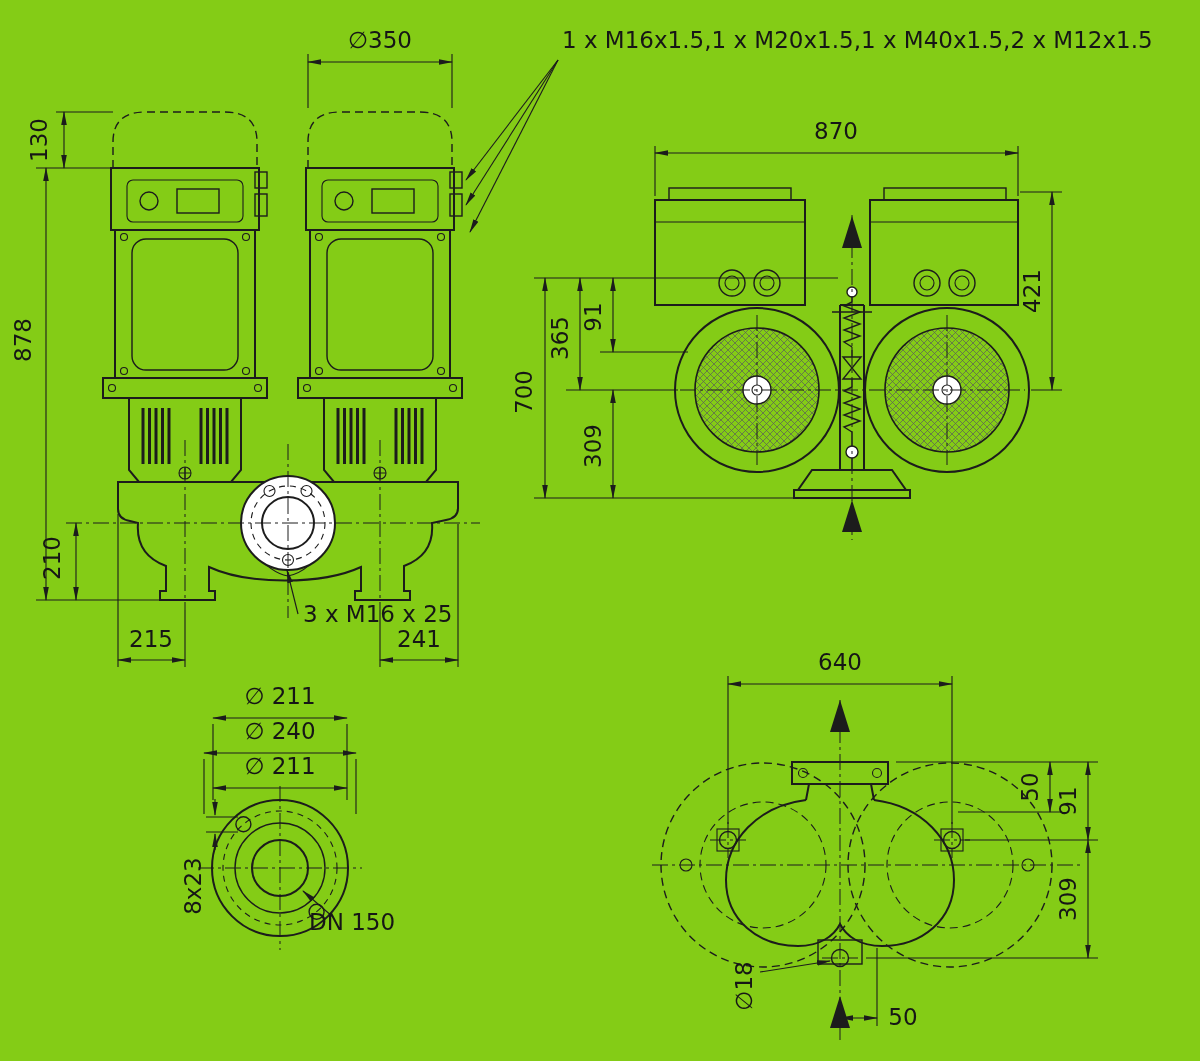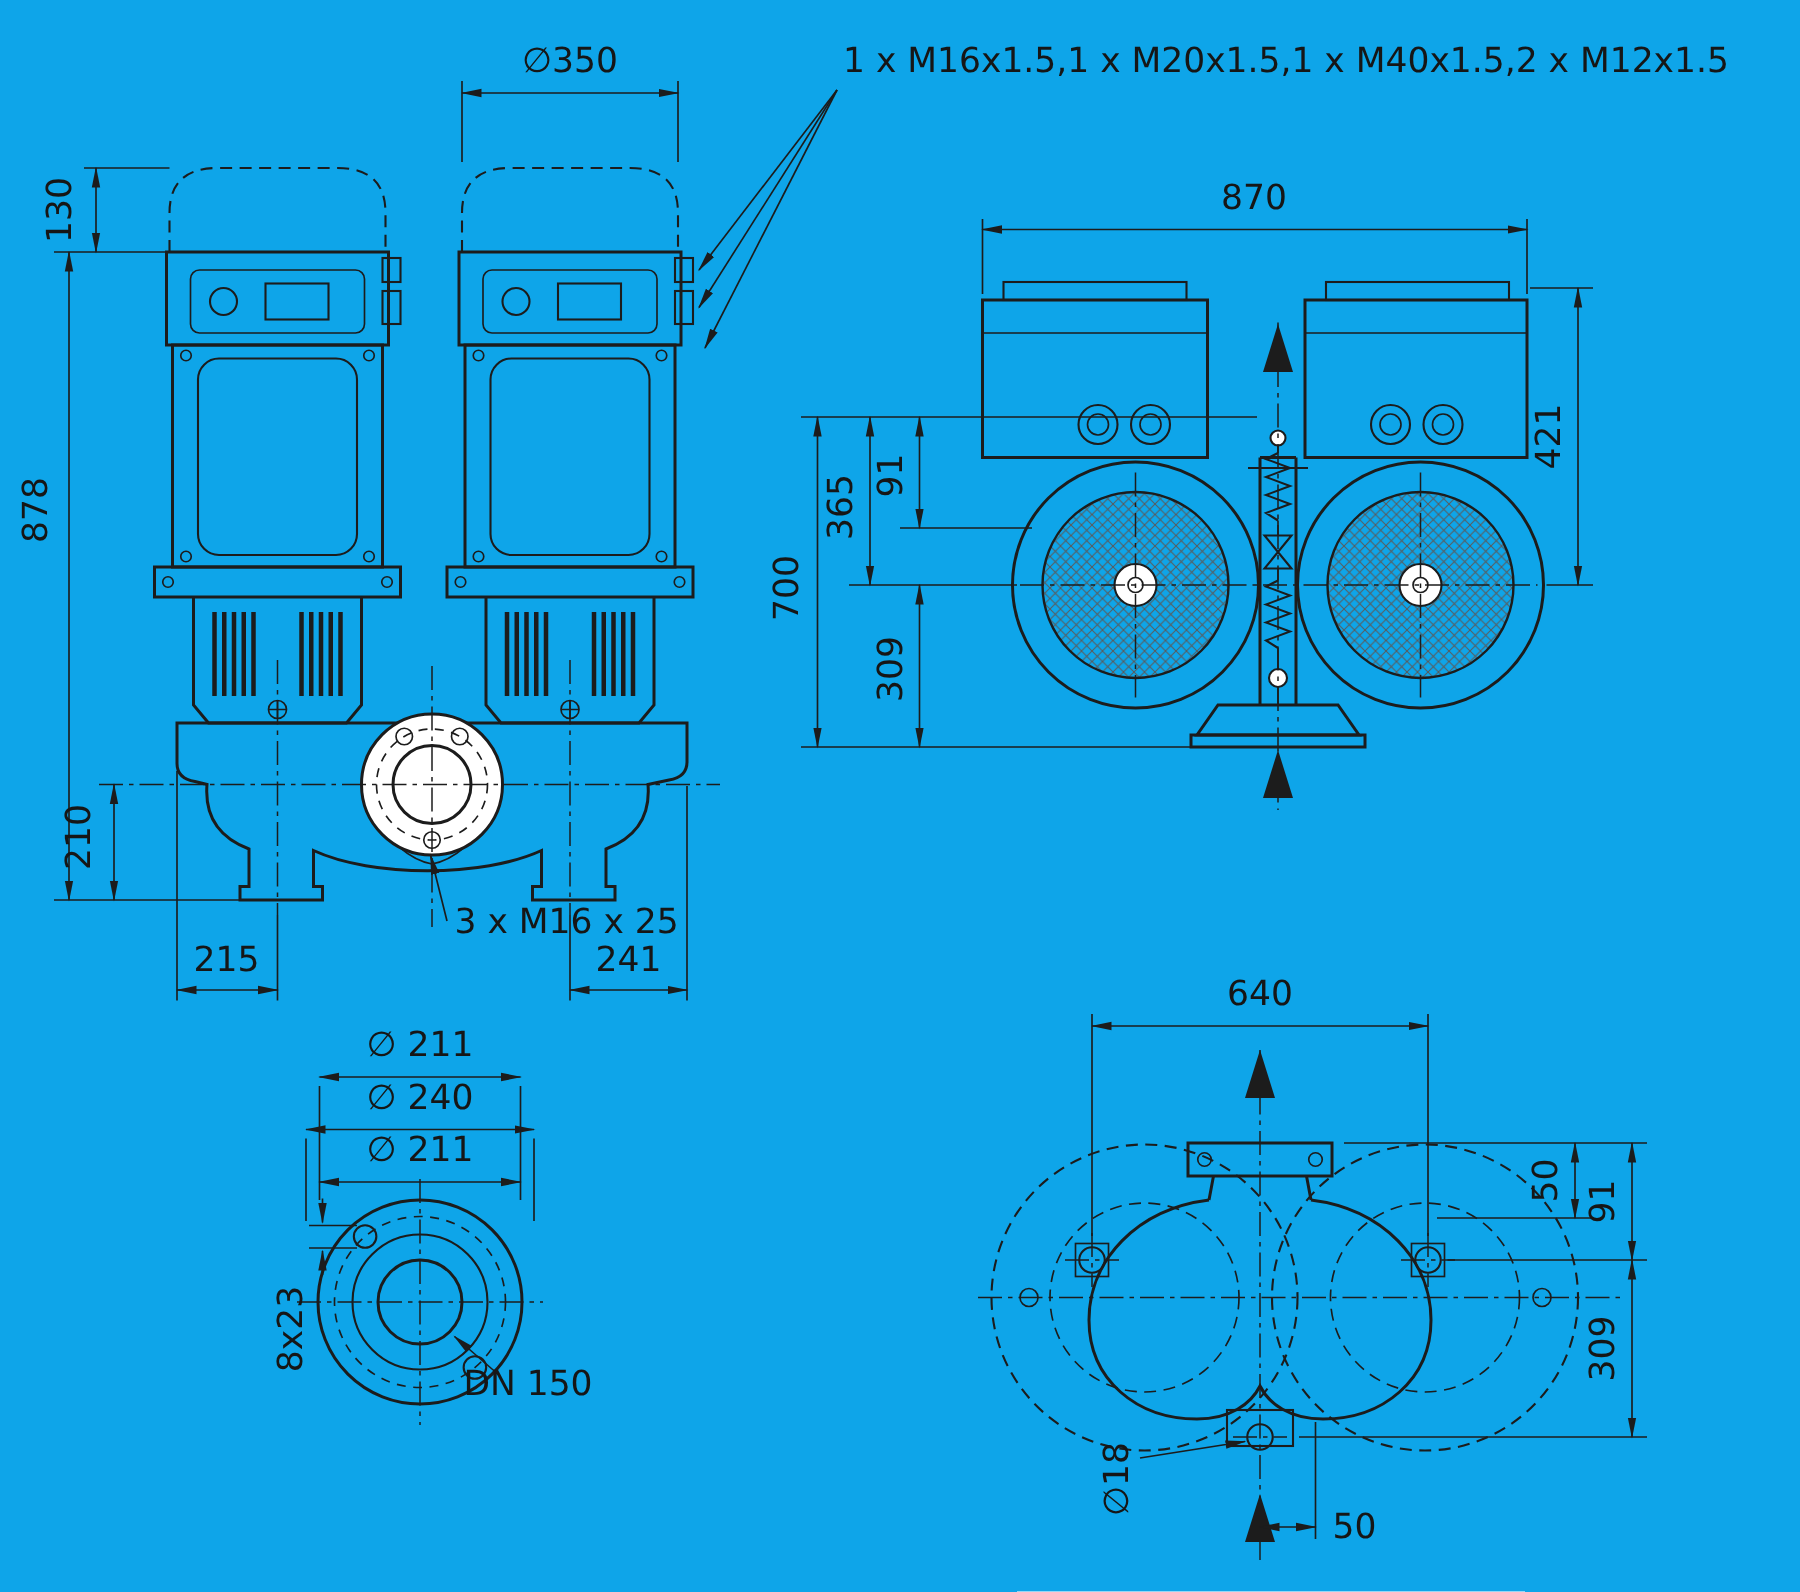--- a/index.html
+++ b/index.html
@@ -1,16 +1,16 @@
 <!DOCTYPE html>
 <html><head>
 <meta charset="utf-8">
 <style>
   html,body{margin:0;padding:0;background:#ffffff;}
-  .canvas{position:relative;width:1200px;height:1061px;background:#0ea5e9;overflow:hidden;}
+  .canvas{position:relative;width:1200px;height:1061px;background:#84cc16;overflow:hidden;}
   svg{display:block;}
   .s2{fill:none;stroke:#1c1c1c;stroke-width:2;}
   .s14{fill:none;stroke:#1c1c1c;stroke-width:1.4;}
   .s1{fill:none;stroke:#1c1c1c;stroke-width:1.1;}
   .s3{fill:none;stroke:#1c1c1c;stroke-width:3;}
   .dash{stroke-dasharray:8 5;}
   .dashf{stroke-dasharray:6 5;}
   .cl{fill:none;stroke:#1c1c1c;stroke-width:1;stroke-dasharray:16 4 3 4;}
   .ext{fill:none;stroke:#1c1c1c;stroke-width:1.1;}
   .dim{fill:none;stroke:#1c1c1c;stroke-width:1.1;marker-start:url(#ah);marker-end:url(#ah);}

